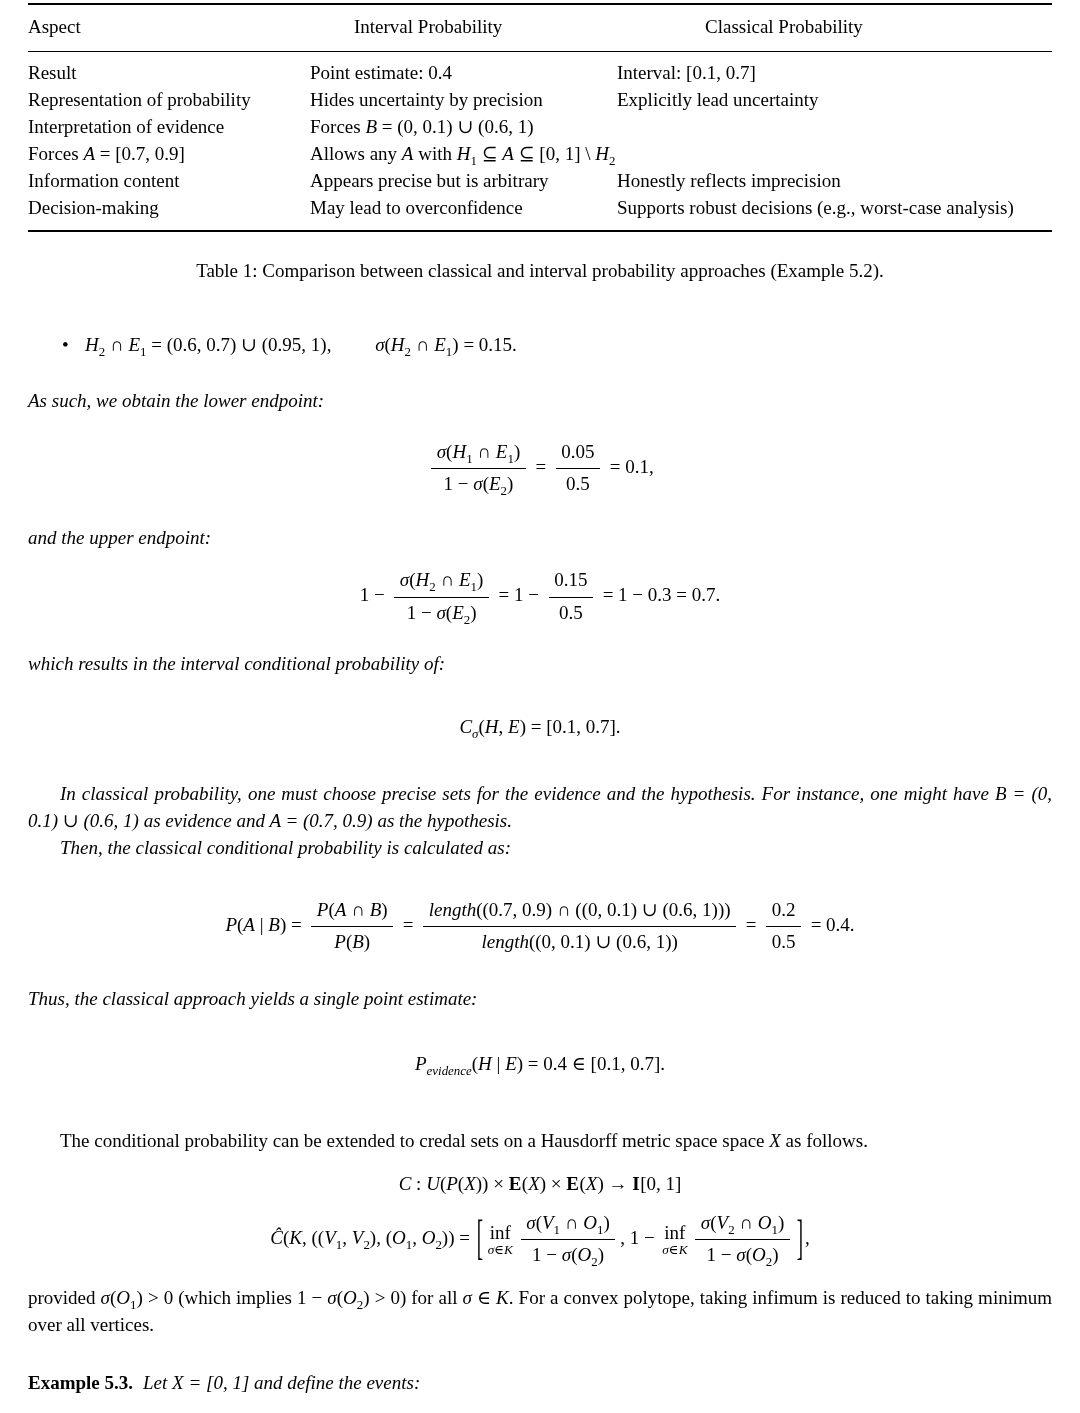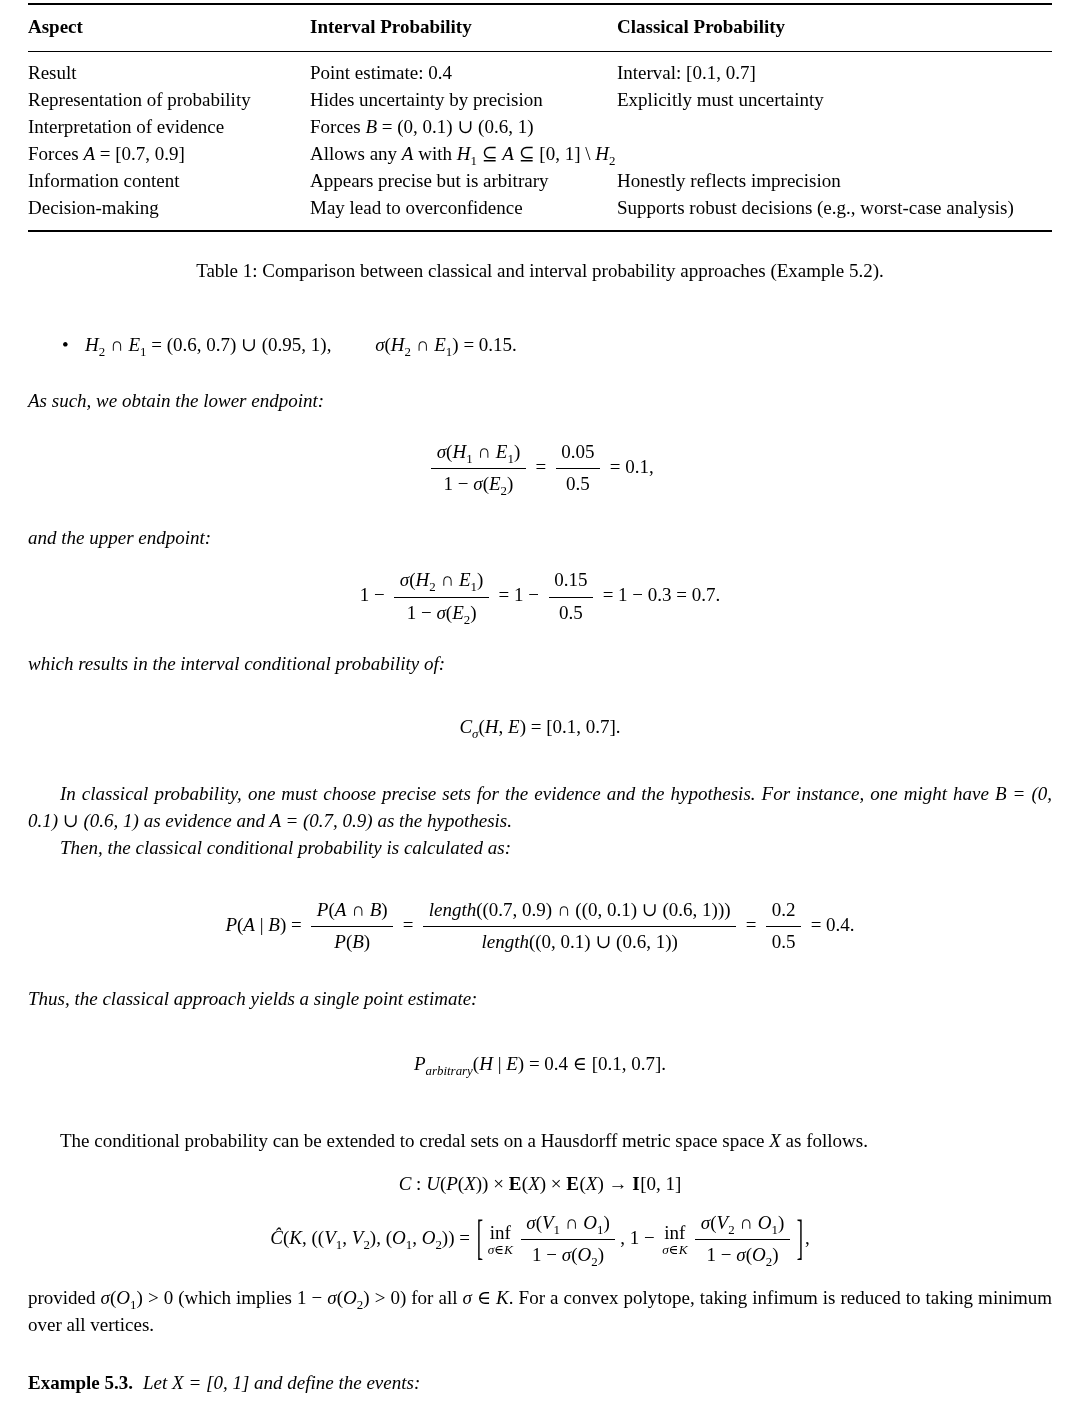--- a/index.html
+++ b/index.html
@@ -5,21 +5,21 @@
   html,body{margin:0;padding:0;background:#fff;}
   body{
     width:1080px;height:1413px;overflow:hidden;box-sizing:border-box;
     padding:0 28px;color:#000;
     font-family:"Liberation Serif","DejaVu Serif",serif;
     font-size:19px;line-height:1.42;
   }
   
   .tbl{border-top:2px solid #000;border-bottom:2px solid #000;margin-top:3px;}
   .trow{display:grid;grid-template-columns:282px 307px 1fr;column-gap:0;}
-  .thead{font-weight:bold;padding:9px 0 10px;border-bottom:1.2px solid #000;}
+  .thead{font-weight:normal;padding:9px 0 10px;border-bottom:1.2px solid #000;gap:44px;}
   .tbody{padding:7px 0 9px;}
   .tbody .trow{line-height:27px;}
   .cell{white-space:nowrap;overflow:visible;}
   
   .caption{text-align:center;margin-top:26px;}
   .bullet{margin-top:47px;padding-left:57px;text-indent:-23px;}
   .bgl{display:inline-block;width:23px;text-indent:0;}
   .pit{font-style:italic;margin:0;}
   .prm{margin:0;}
   .indent{text-indent:32px;}
@@ -67,21 +67,21 @@
   </div>
   <div class="tbody">
       <div class="trow">
         <div class="cell"><span class="mr">Result</span></div>
         <div class="cell"><span class="mr">Point estimate: 0.4</span></div>
         <div class="cell"><span class="mr">Interval: [0.1, 0.7]</span></div>
       </div>
       <div class="trow">
         <div class="cell"><span class="mr">Representation of probability</span></div>
         <div class="cell"><span class="mr">Hides uncertainty by precision</span></div>
-        <div class="cell"><span class="mr">Explicitly must uncertainty</span></div>
+        <div class="cell"><span class="mr">Explicitly lead uncertainty</span></div>
       </div>
       <div class="trow">
         <div class="cell"><span class="mr">Interpretation of evidence</span></div>
         <div class="cell"><span class="mr">Forces </span><span class="mi">B</span><span class="mr"> = (0, 0.1) ∪ (0.6, 1)</span></div>
       </div>
       <div class="trow">
         <div class="cell"><span class="mr">Forces </span><span class="mi">A</span><span class="mr"> = [0.7, 0.9]</span></div>
         <div class="cell"><span class="mr">Allows any </span><span class="mi">A</span><span class="mr"> with </span><span class="mi">H</span><sub class="sub">1</sub><span class="mr"> ⊆ </span><span class="mi">A</span><span class="mr"> ⊆ [0, 1] \ </span><span class="mi">H</span><sub class="sub">2</sub></div>
       </div>
       <div class="trow">
@@ -113,21 +113,21 @@
 
 <div class="eq eq-interval"><span class="mi">C</span><sub class="isub">σ</sub><span class="mr">(</span><span class="mi">H</span><span class="mr">, </span><span class="mi">E</span><span class="mr">) = [0.1, 0.7].</span></div>
 
 <p class="pit mt-classical indent">In classical probability, one must choose precise sets for the evidence and the hypothesis. For instance, one might have B = (0, 0.1) ∪ (0.6, 1) as evidence and A = (0.7, 0.9) as the hypothesis.</p>
 <p class="pit indent">Then, the classical conditional probability is calculated as:</p>
 
 <div class="eq eq-pab"><span class="mi">P</span><span class="mr">(</span><span class="mi">A</span><span class="mr"> | </span><span class="mi">B</span><span class="mr">) = </span><span class="mfrac"><span class="mnum"><span class="mi">P</span><span class="mr">(</span><span class="mi">A</span><span class="mr"> ∩ </span><span class="mi">B</span><span class="mr">)</span></span><span class="mden"><span class="mi">P</span><span class="mr">(</span><span class="mi">B</span><span class="mr">)</span></span></span><span class="mr"> = </span><span class="mfrac"><span class="mnum"><span class="mi">length</span><span class="mr">((0.7, 0.9) ∩ ((0, 0.1) ∪ (0.6, 1)))</span></span><span class="mden"><span class="mi">length</span><span class="mr">((0, 0.1) ∪ (0.6, 1))</span></span></span><span class="mr"> = </span><span class="mfrac"><span class="mnum"><span class="mr">0.2</span></span><span class="mden"><span class="mr">0.5</span></span></span><span class="mr"> = 0.4.</span></div>
 
 <p class="pit mt-thus">Thus, the classical approach yields a single point estimate:</p>
 
-<div class="eq eq-pclassical"><span class="mi">P</span><sub class="isub">arbitrary</sub><span class="mr">(</span><span class="mi">H</span><span class="mr"> | </span><span class="mi">E</span><span class="mr">) = 0.4 ∈ [0.1, 0.7].</span></div>
+<div class="eq eq-pclassical"><span class="mi">P</span><sub class="isub">evidence</sub><span class="mr">(</span><span class="mi">H</span><span class="mr"> | </span><span class="mi">E</span><span class="mr">) = 0.4 ∈ [0.1, 0.7].</span></div>
 
 <p class="prm mt-credal indent"><span class="mr">The conditional probability can be extended to credal sets on a Hausdorff metric space space </span><span class="mi">X</span><span class="mr"> as follows.</span></p>
 
 <div class="eq eq-map"><span class="mi">C</span><span class="mr"> : </span><span class="mi">U</span><span class="mr">(</span><span class="mi">P</span><span class="mr">(</span><span class="mi">X</span><span class="mr">)) × </span><span class="mbb">E</span><span class="mr">(</span><span class="mi">X</span><span class="mr">) × </span><span class="mbb">E</span><span class="mr">(</span><span class="mi">X</span><span class="mr">) → </span><span class="mbb">I</span><span class="mr">[0, 1]</span></div>
 
 <div class="eq eq-chat"><span class="mi">Ĉ</span><span class="mr">(</span><span class="mi">K</span><span class="mr">, ((</span><span class="mi">V</span><sub class="sub">1</sub><span class="mr">, </span><span class="mi">V</span><sub class="sub">2</sub><span class="mr">), (</span><span class="mi">O</span><sub class="sub">1</sub><span class="mr">, </span><span class="mi">O</span><sub class="sub">2</sub><span class="mr">)) = </span><span class="mbig">[</span><span class="munder"><span class="mtop">inf</span><span class="mbot">σ∈K</span></span><span class="mfrac"><span class="mnum"><span class="mi">σ</span><span class="mr">(</span><span class="mi">V</span><sub class="sub">1</sub><span class="mr"> ∩ </span><span class="mi">O</span><sub class="sub">1</sub><span class="mr">)</span></span><span class="mden"><span class="mr">1 − </span><span class="mi">σ</span><span class="mr">(</span><span class="mi">O</span><sub class="sub">2</sub><span class="mr">)</span></span></span><span class="mr">, 1 − </span><span class="munder"><span class="mtop">inf</span><span class="mbot">σ∈K</span></span><span class="mfrac"><span class="mnum"><span class="mi">σ</span><span class="mr">(</span><span class="mi">V</span><sub class="sub">2</sub><span class="mr"> ∩ </span><span class="mi">O</span><sub class="sub">1</sub><span class="mr">)</span></span><span class="mden"><span class="mr">1 − </span><span class="mi">σ</span><span class="mr">(</span><span class="mi">O</span><sub class="sub">2</sub><span class="mr">)</span></span></span><span class="mbig">]</span><span class="mr">,</span></div>
 
 <p class="prm mt-provided"><span class="mr">provided </span><span class="mi">σ</span><span class="mr">(</span><span class="mi">O</span><sub class="sub">1</sub><span class="mr">) &gt; 0 (which implies 1 − </span><span class="mi">σ</span><span class="mr">(</span><span class="mi">O</span><sub class="sub">2</sub><span class="mr">) &gt; 0) for all </span><span class="mi">σ</span><span class="mr"> ∈ </span><span class="mi">K</span><span class="mr">. For a convex polytope, taking infimum is reduced to taking minimum over all vertices.</span></p>
 
 <p class="prm mt-example"><span class="ex-label">Example 5.3.</span><span class="pit">Let X = [0, 1] and define the events:</span></p>

